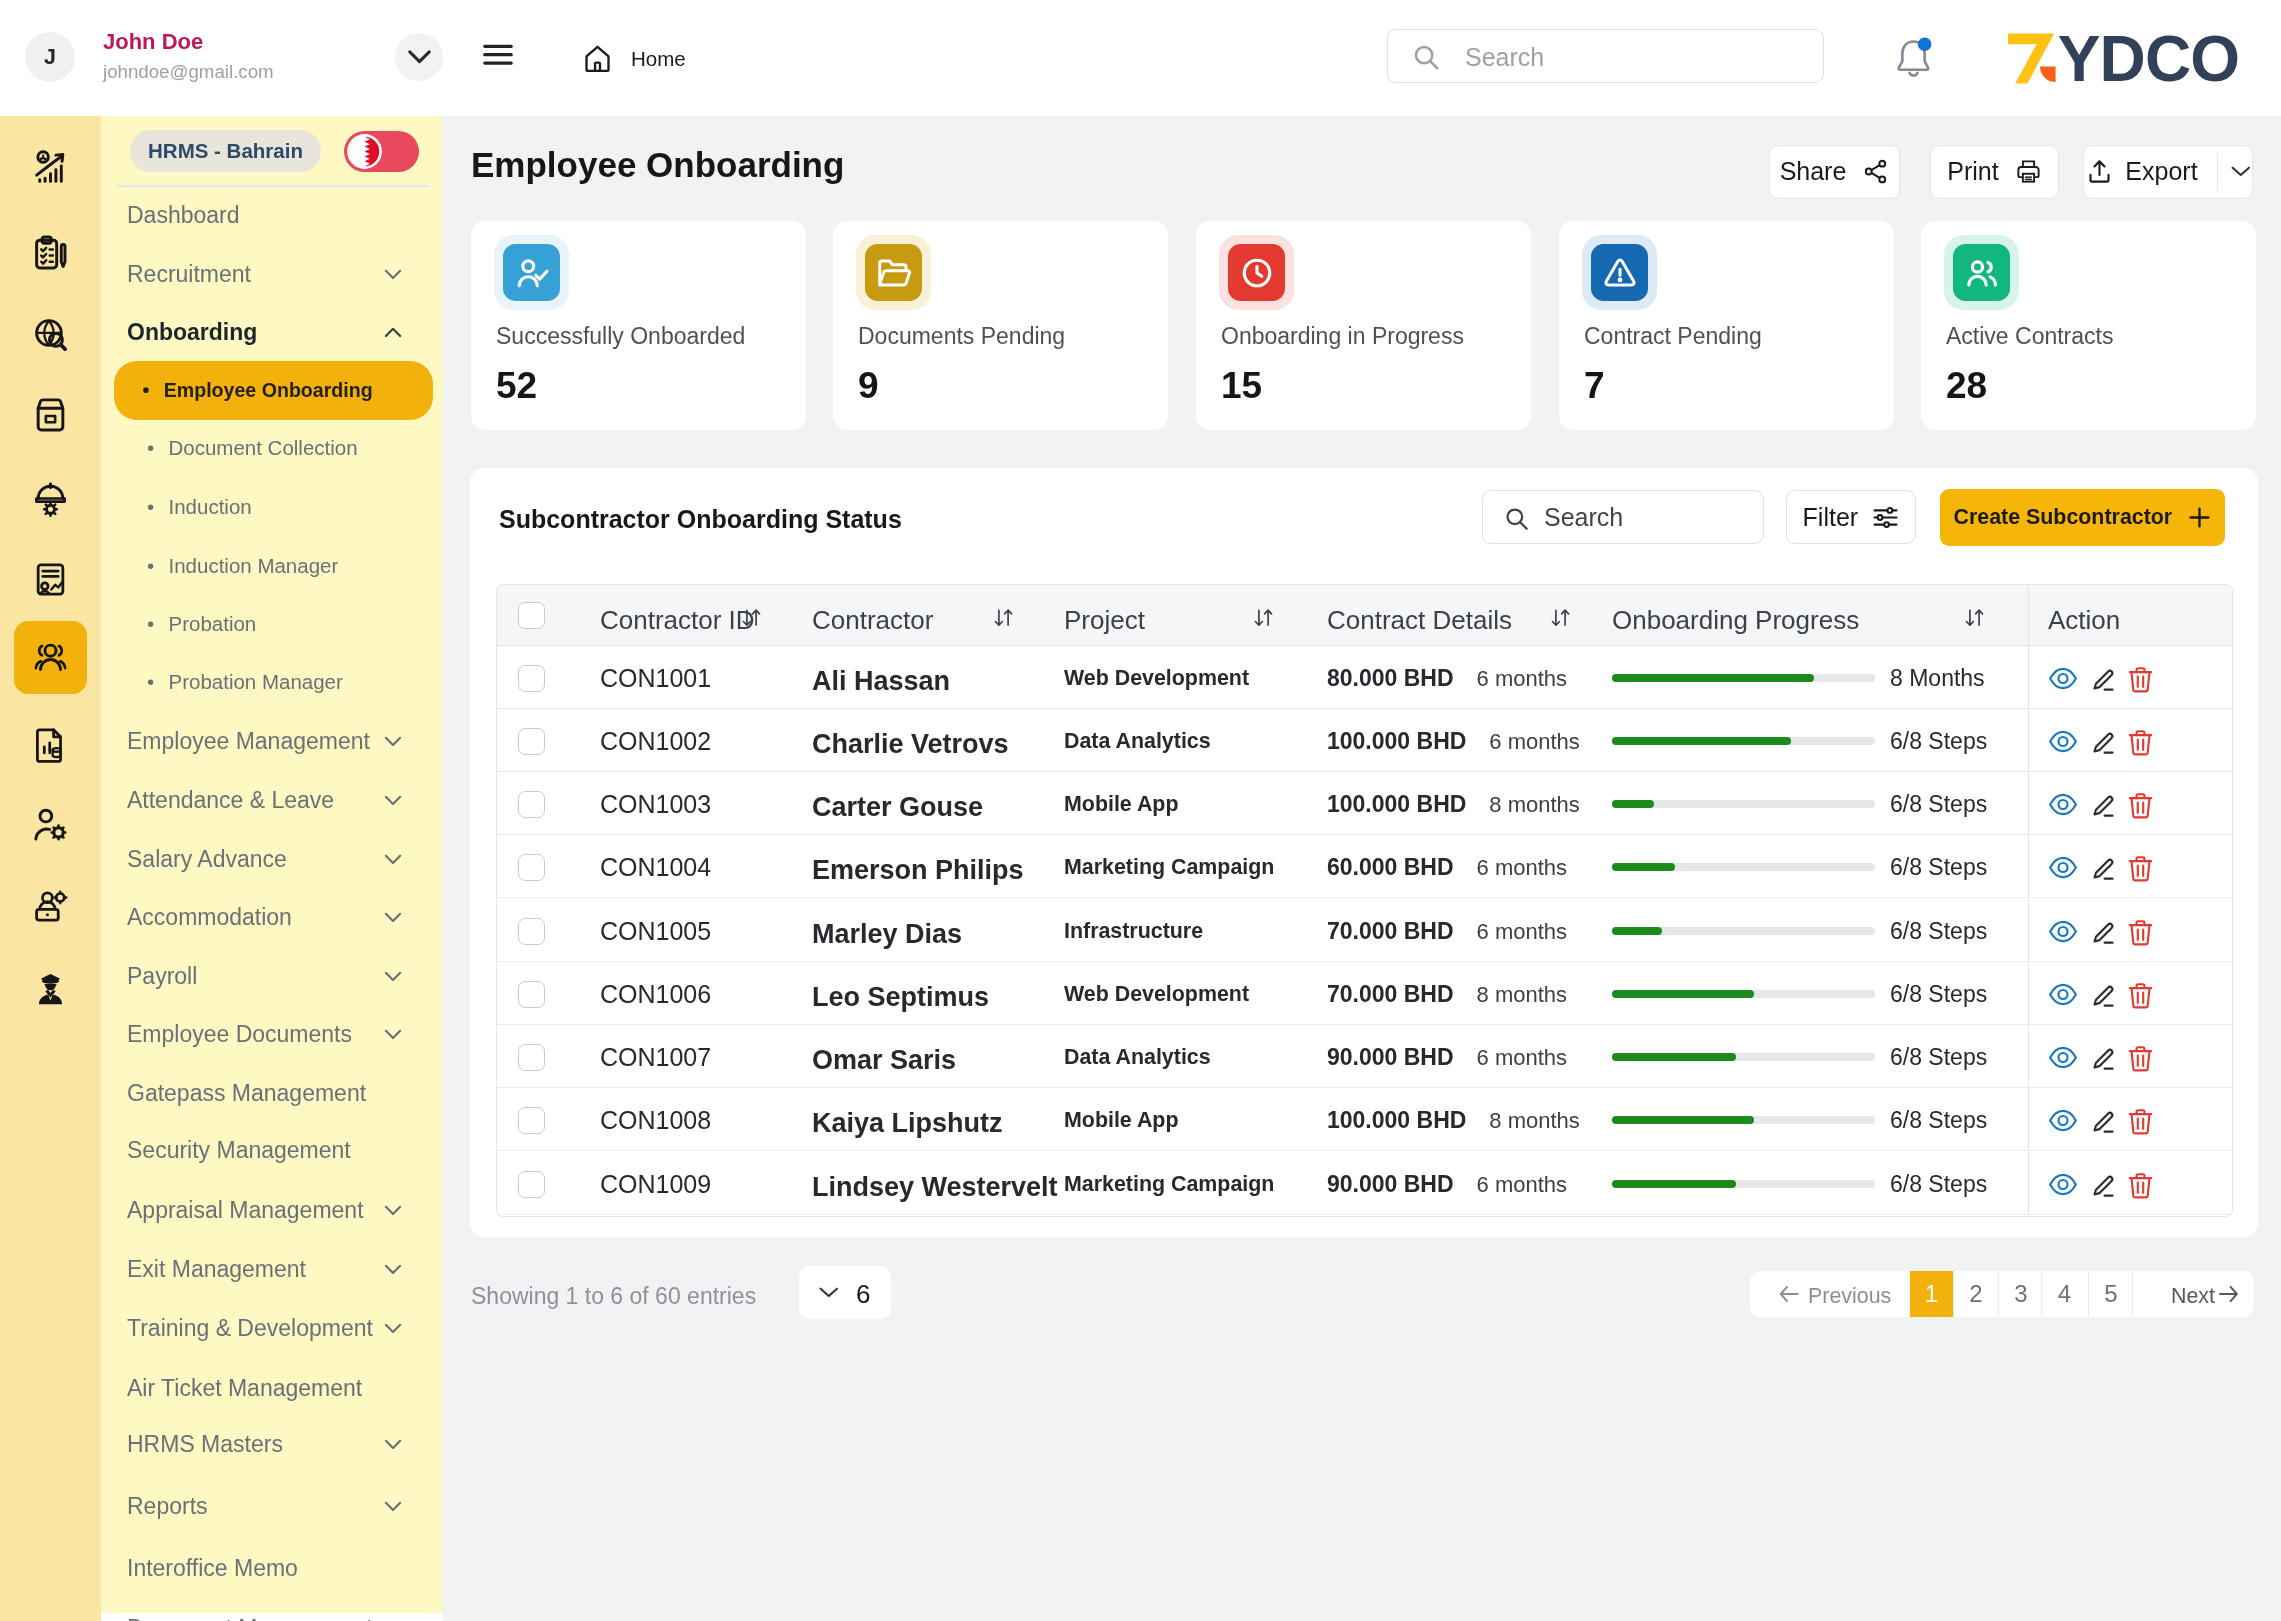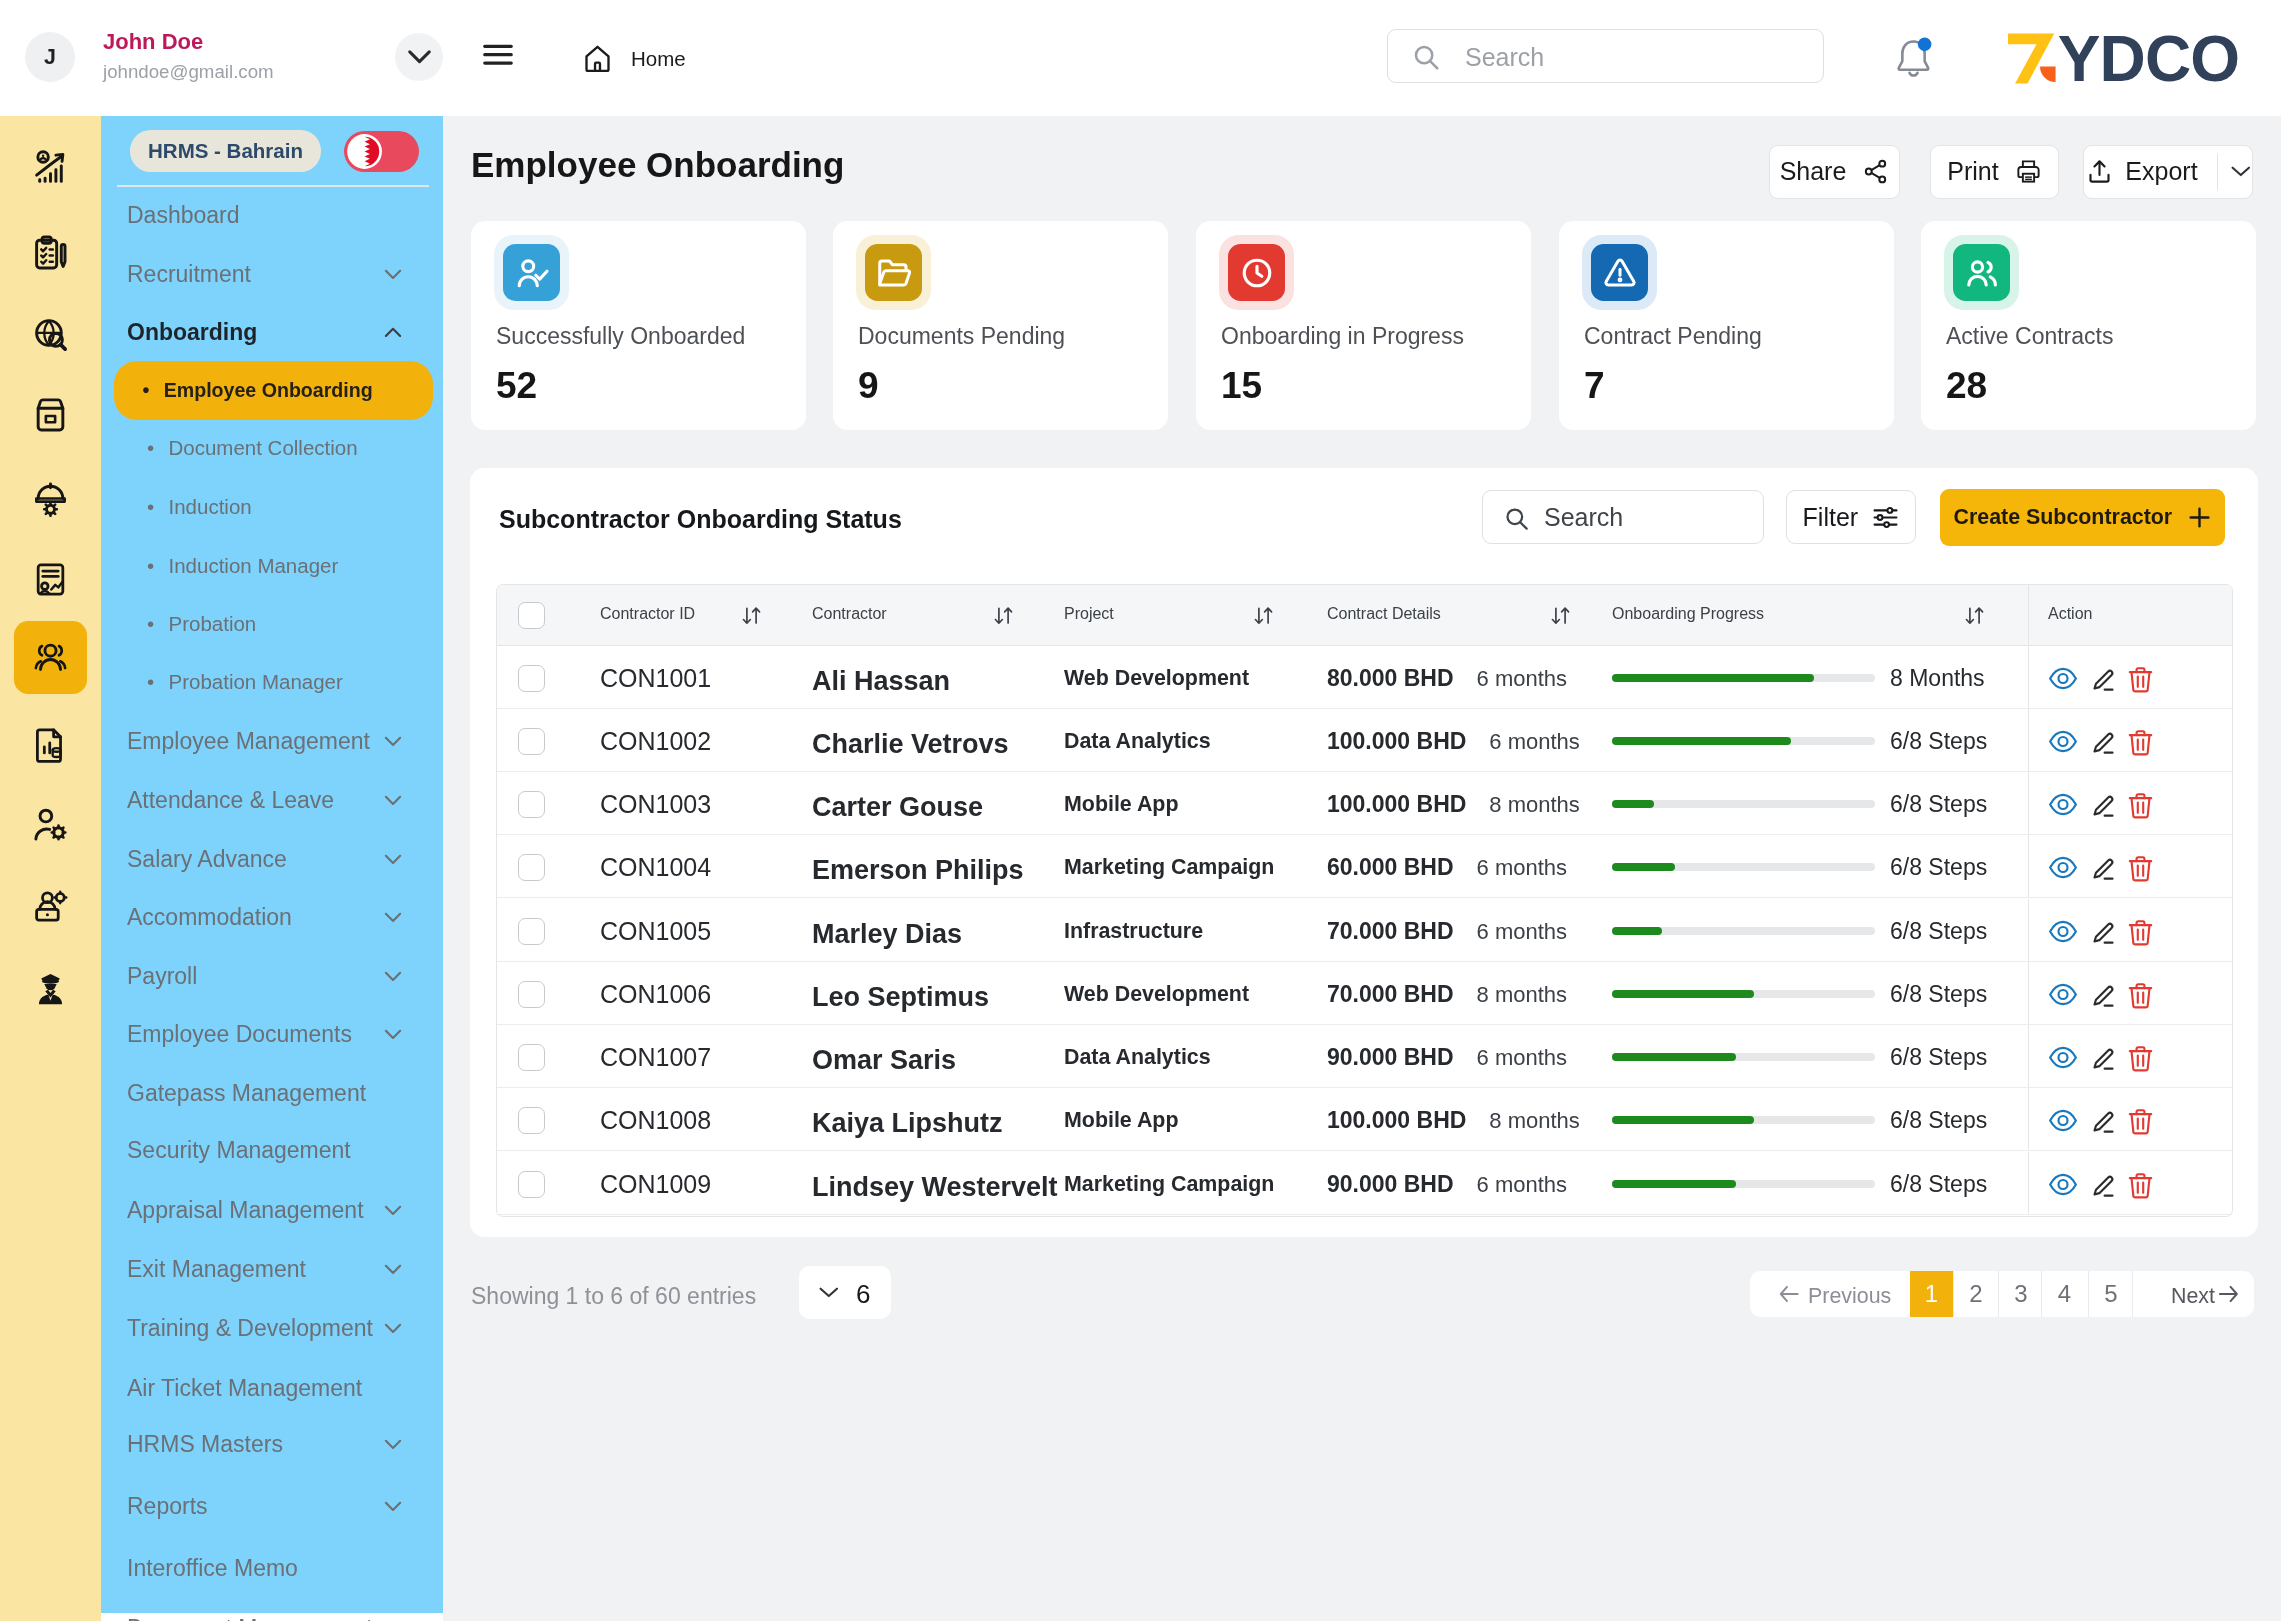--- a/index.html
+++ b/index.html
@@ -14,21 +14,21 @@
 #homeico { position:absolute; left:581px; top:41px; }
 #homelbl { position:absolute; left:631px; top:47px; font-size:20.5px; color:#1B1B1B; }
 #searchbox { position:absolute; left:1387px; top:29px; width:437px; height:54px; border:1.8px solid #DEDFE1; border-radius:9px; background:#fff; }
 #searchbox .mag { position:absolute; left:23px; top:11.6px; }
 #searchbox .ph { position:absolute; left:77px; top:12.5px; font-size:25px; color:#9CA1A8; }
 #bell { position:absolute; left:1893px; top:36px; }
 #logo { position:absolute; left:2008px; top:28.5px; }
 #rail { position:absolute; left:0; top:116px; width:101px; height:1506px; background:#FBE5A2; }
 .railico { position:absolute; left:32px; width:37px; height:37px; }
 #railhl { position:absolute; left:14.3px; top:505px; width:73px; height:73px; background:#F2B20B; border-radius:14.3px; }
-#smenu { position:absolute; left:101px; top:116px; width:342px; height:1506px; background:#7dd3fc;padding-left:16px; }
+#smenu { position:absolute; left:101px; top:116px; width:342px; height:1506px; background:#fef9c3;padding-left:16px; }
 #chip { position:absolute; left:29px; top:14.3px; width:191px; height:42px; background:#E8E6DA; border-radius:20.5px; color:#2D4A6B; font-weight:bold; font-size:20.5px; display:flex; align-items:center; justify-content:center; }
 #toggle { position:absolute; left:243px; top:15px; width:75px; height:41px; background:#E9495D; border-radius:20.5px; }
 #sdivider { position:absolute; left:16px; top:69px; width:312px; height:1.8px; background:#E2E6EC; }
 .mitem { position:absolute; left:26px; font-size:23px; color:#6A7076; white-space:nowrap; }
 .mitem.bold { font-weight:bold; color:#1F242B; }
 .mchev { position:absolute; left:283px; }
 .subitem { position:absolute; left:46px; font-size:20.5px; color:#6A7076; white-space:nowrap; }
 .subitem::before { content:"\2022"; margin-right:14.3px; color:#6A7076; }
 #subhl { position:absolute; left:12.5px; top:245px; width:319px; height:59px; background:#F2B20B; border-radius:23px; }
 #subhl .t { position:absolute; left:29px; top:18px; font-size:19.6px; color:#262118; font-weight:bold; white-space:nowrap; }
@@ -47,21 +47,21 @@
 .card .lbl { position:absolute; left:25px; top:102px; font-size:23px; color:#4D5156; white-space:nowrap; }
 .card .num { position:absolute; left:25px; top:144px; font-size:37px; font-weight:bold; color:#161616; }
 #panel { position:absolute; left:27px; top:352px; width:1788px; height:769px; background:#fff; border-radius:14.3px; }
 #ttitle { position:absolute; left:29px; top:37px; font-size:25px; font-weight:bold; color:#16181B; }
 #tsearch { position:absolute; left:1012px; top:22px; width:282px; height:54px; border:1.8px solid #DFE0E2; border-radius:9px; }
 #tsearch .ph { position:absolute; left:61px; top:11.6px; font-size:25px; color:#3F444A; }
 #tfilter { position:absolute; left:1316px; top:22px; width:130px; height:54px; border:1.8px solid #DFE0E2; border-radius:9px; font-size:25px; color:#16181B; display:flex; align-items:center; justify-content:center; gap:14.3px; }
 #tcreate { position:absolute; left:1470px; top:21.4px; width:285px; height:57px; background:#F5B509; border-radius:9px; font-size:21.4px; font-weight:bold; color:#1E1A10; display:flex; align-items:center; justify-content:center; gap:14.3px; white-space:nowrap; }
 #tbl { position:absolute; left:26px; top:116px; width:1737px; height:633px; border:0.9px solid #E4E5E7; border-radius:7.1px; }
 #thead { position:absolute; left:0; top:0; width:100%; height:61px; background:#F5F6F7; border-bottom:0.9px solid #E4E5E7; border-radius:7.1px 7.1px 0 0; }
-.hcell { position:absolute; top:19.6px; font-size:16px; color:#3C4147; white-space:nowrap; }
+.hcell { position:absolute; top:19.6px; font-size:26px; color:#3C4147; white-space:nowrap; }
 .trow { position:absolute; left:0; width:100%; height:63px; border-bottom:0.9px solid #EBECEE; }
 .cid { position:absolute; left:103px; top:18px; font-size:25px; color:#26292D; }
 .cname { position:absolute; left:315px; top:19.6px; font-size:27px; font-weight:bold; color:#26292D; white-space:nowrap; }
 .cproj { position:absolute; left:567px; top:19.6px; font-size:21.4px; font-weight:bold; color:#26292D; white-space:nowrap; }
 .camt { position:absolute; left:830px; top:18.7px; font-size:23px; font-weight:bold; color:#26292D; white-space:nowrap; }
 .cmon { font-weight:normal; font-size:22px; color:#3C4147; margin-left:23px; }
 .ptrack { position:absolute; left:1115px; top:28px; width:263px; height:8px; background:#E6E7E8; border-radius:4.5px; }
 .pfill { height:8px; background:#1D8A1D; border-radius:4.5px; }
 .steps { position:absolute; left:1393px; top:18.7px; font-size:23px; color:#26292D; white-space:nowrap; }
 .vsep { position:absolute; left:1531px; top:0; width:0.9px; height:100%; background:#E4E5E7; }

